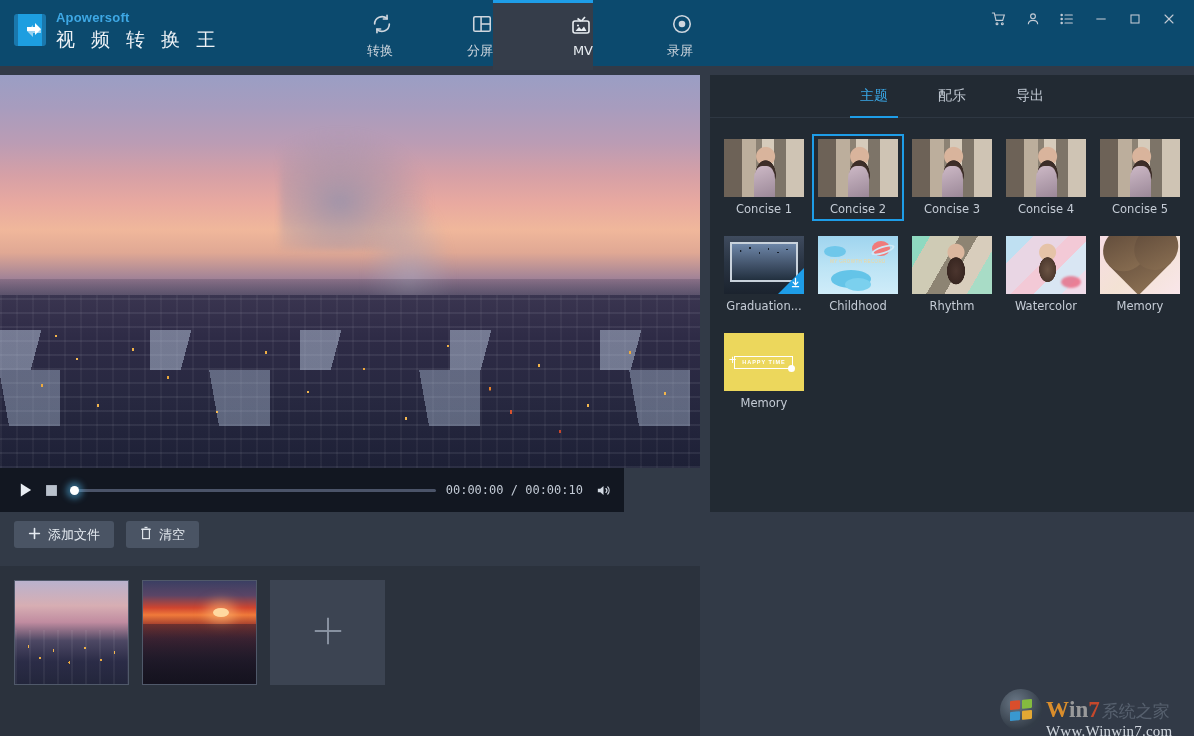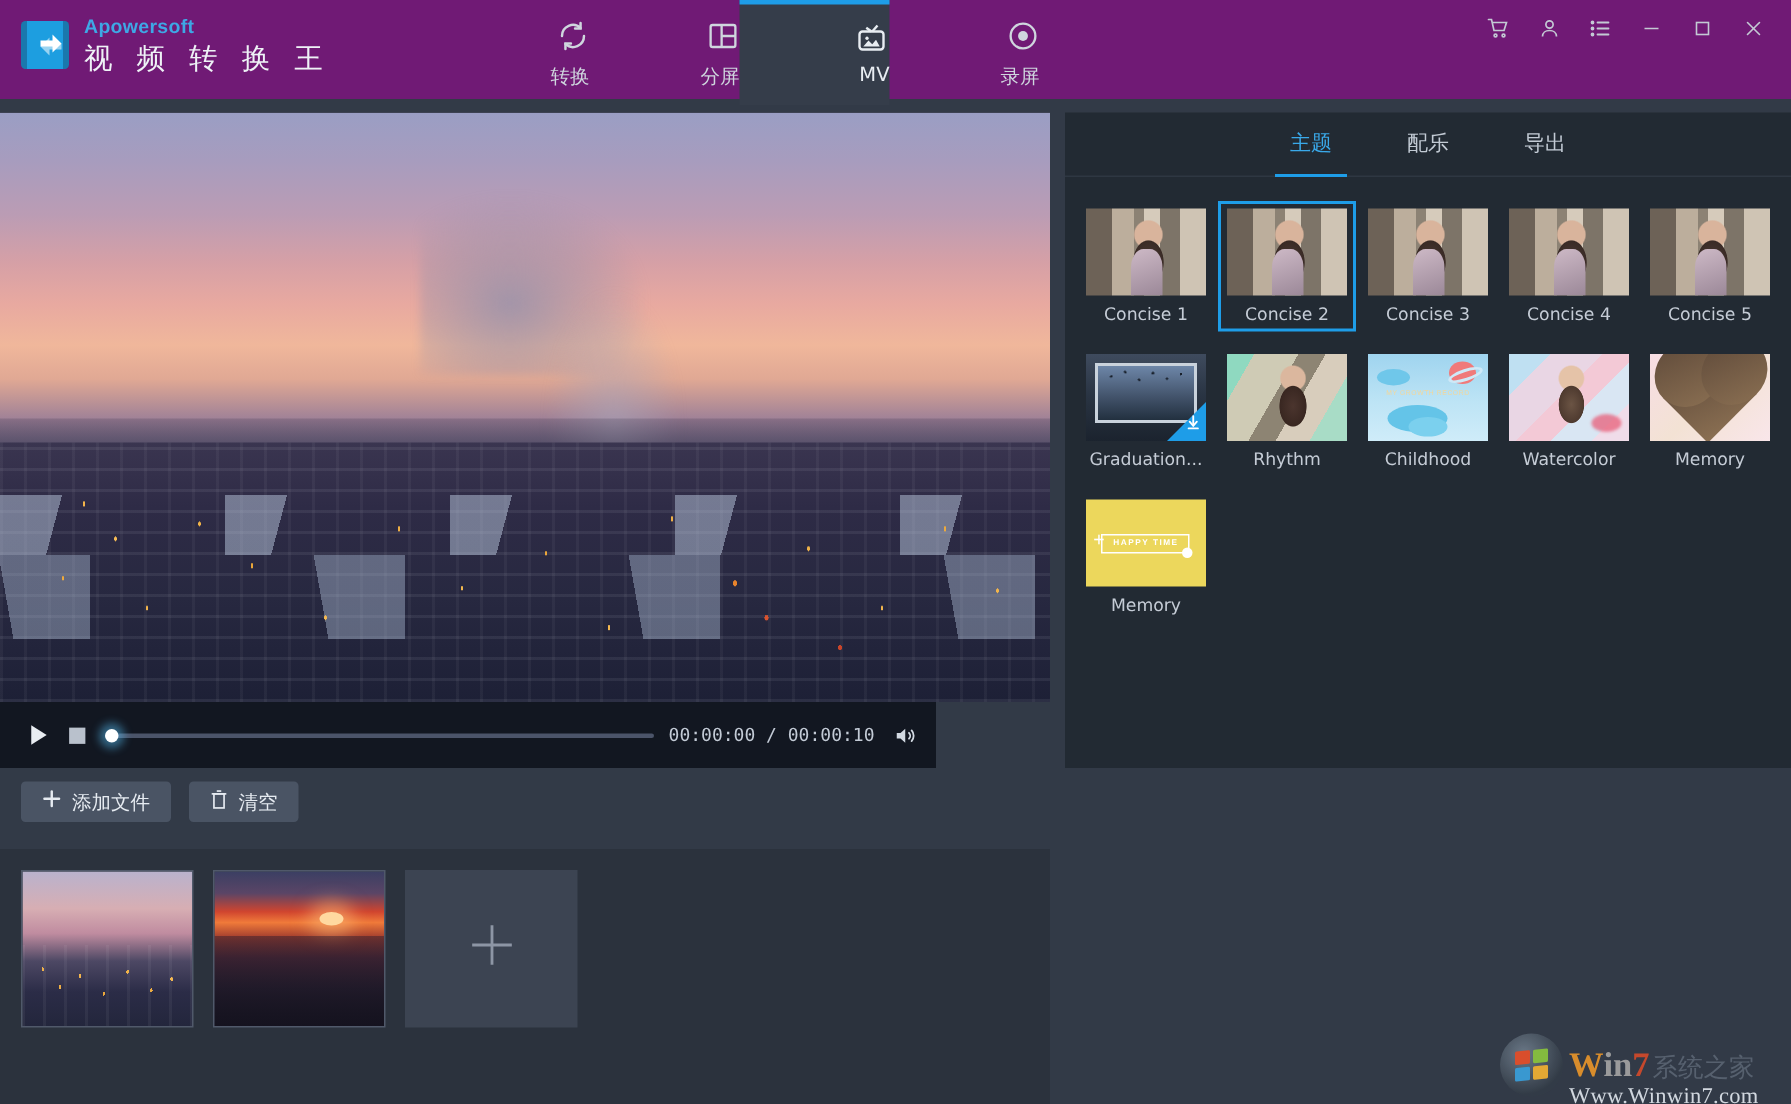--- a/index.html
+++ b/index.html
@@ -7,21 +7,21 @@
     width: 1194px; height: 736px;
     background: #2b323d;
     font-family: "Liberation Sans", "DejaVu Sans", sans-serif;
     overflow: hidden;
   }
   .app { position: relative; width: 1194px; height: 736px; background: #323a47; }
 
   
   .header {
     position: absolute; left:0; top:0; width:1194px; height:66px;
-    background:#701a75;
+    background:#0c4a6e;
   }
   .brand { position:absolute; left:14px; top:10px; display:flex; align-items:flex-start; }
   .brand-logo {
     width:32px; height:32px; border-radius:3px; margin-top:4px;
     background:#1d9ee0; position:relative; overflow:hidden;
     border-left:4px solid #1a78ad; border-right:4px solid #1a78ad;
   }
   .brand-logo .perf {
     position:absolute; top:0; bottom:0; width:4px; left:-4px;
     background:
@@ -552,37 +552,37 @@
               <line x1="8" y1="2" x2="8" y2="11"></line>
                 <path d="M4.5 7.5 L8 11.5 L11.5 7.5"></path>
                 <line x1="3.5" y1="14" x2="12.5" y2="14"></line>
             </svg>
           </span>
         </div>
         <div class="theme-label">Graduation...</div>
       </div>
 
       <div class="theme">
-        <div class="theme-img art-rhythm"></div>
-        <div class="theme-label">Rhythm</div>
-      </div>
-
-      <div class="theme">
         <div class="theme-img art-child">
           <span class="c1"></span>
           <span class="c2"></span>
           <span class="c3"></span>
           <span class="ball"></span>
           <span class="ring"></span>
           <span class="txt">MY GROWTH RECORD</span>
         </div>
         <div class="theme-label">Childhood</div>
       </div>
 
       <div class="theme">
+        <div class="theme-img art-rhythm"></div>
+        <div class="theme-label">Rhythm</div>
+      </div>
+
+      <div class="theme">
         <div class="theme-img art-water"></div>
         <div class="theme-label">Watercolor</div>
       </div>
 
       <div class="theme">
         <div class="theme-img art-memory">
           <span class="heart"></span>
         </div>
         <div class="theme-label">Memory</div>
       </div>

